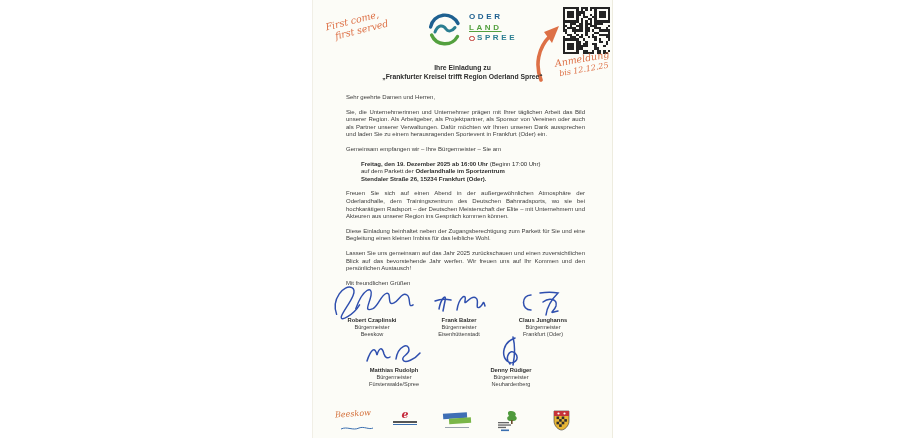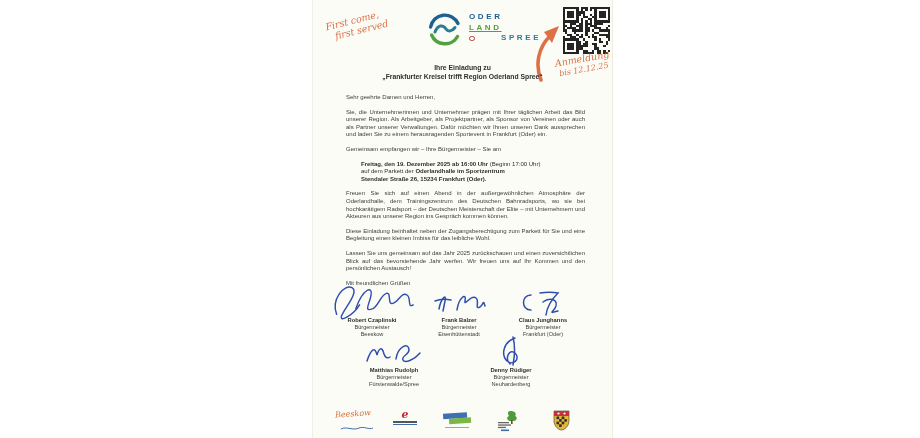--- a/index.html
+++ b/index.html
@@ -13,21 +13,21 @@
   .first-come .l2{margin-left:7px;}
   .anmeldung{left:231px;top:54px;width:78px;text-align:center;font-size:9.5px;line-height:10px;
              transform:rotate(-10deg);}
   .anmeldung .l2{font-size:8px;}
   
   .brand-icon{position:absolute;left:114px;top:11px;}
   .brand-text{position:absolute;left:156px;top:12px;font-size:8px;line-height:10.5px;
               letter-spacing:2.6px;font-weight:600;}
   .bt-oder{color:#1e6090;}
   .bt-land{color:#53a03e;text-decoration:underline;}
-  .bt-spree{color:#2b7e91;display:flex;align-items:center;gap:24px;}
+  .bt-spree{color:#2b7e91;display:flex;align-items:center;}
   .red-o{display:inline-block;width:3.5px;height:3.5px;border:1.3px solid #c13a35;
          border-radius:50%;margin-right:2.5px;}
   
   .qr{position:absolute;left:250px;top:7px;width:47px;height:47px;}
   .arrow{position:absolute;left:221px;top:24px;}
   
   .title{position:absolute;left:0;top:64px;width:100%;text-align:center;color:#2d2d2d;
          font-weight:bold;font-size:6.8px;line-height:8.6px;}
   
   .letter{position:absolute;left:33px;top:94px;width:239px;color:#3c3c3c;

